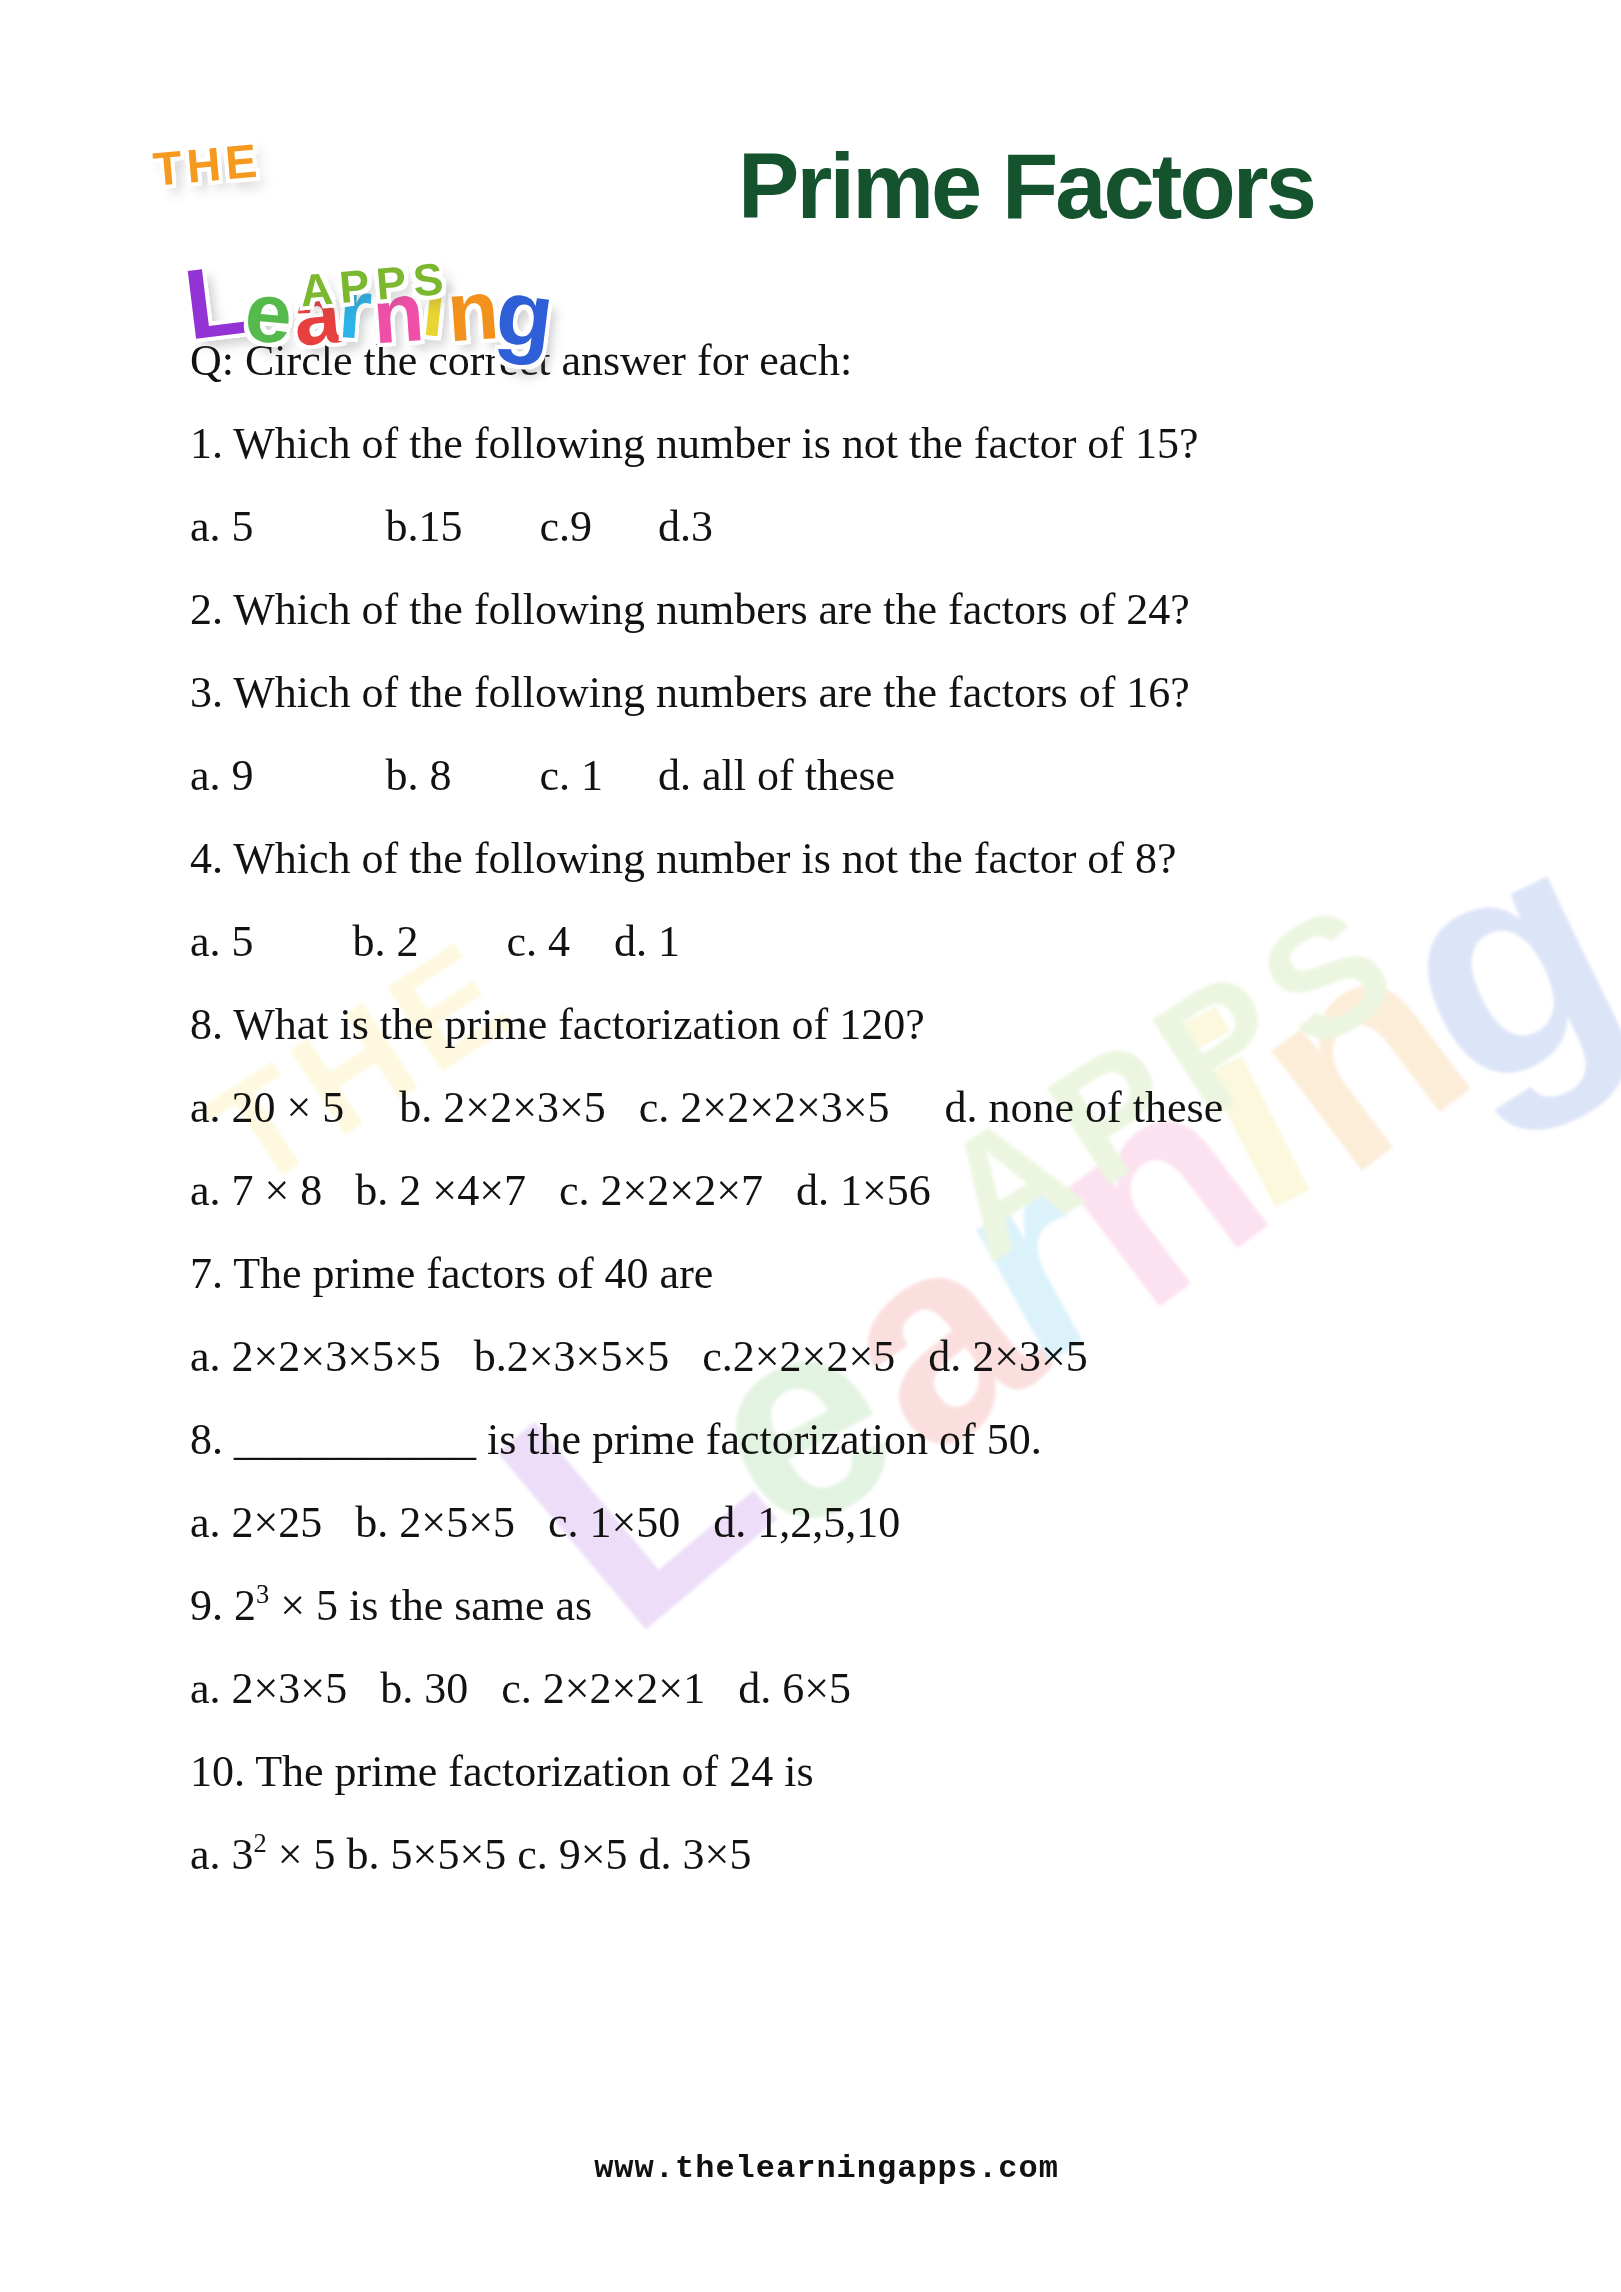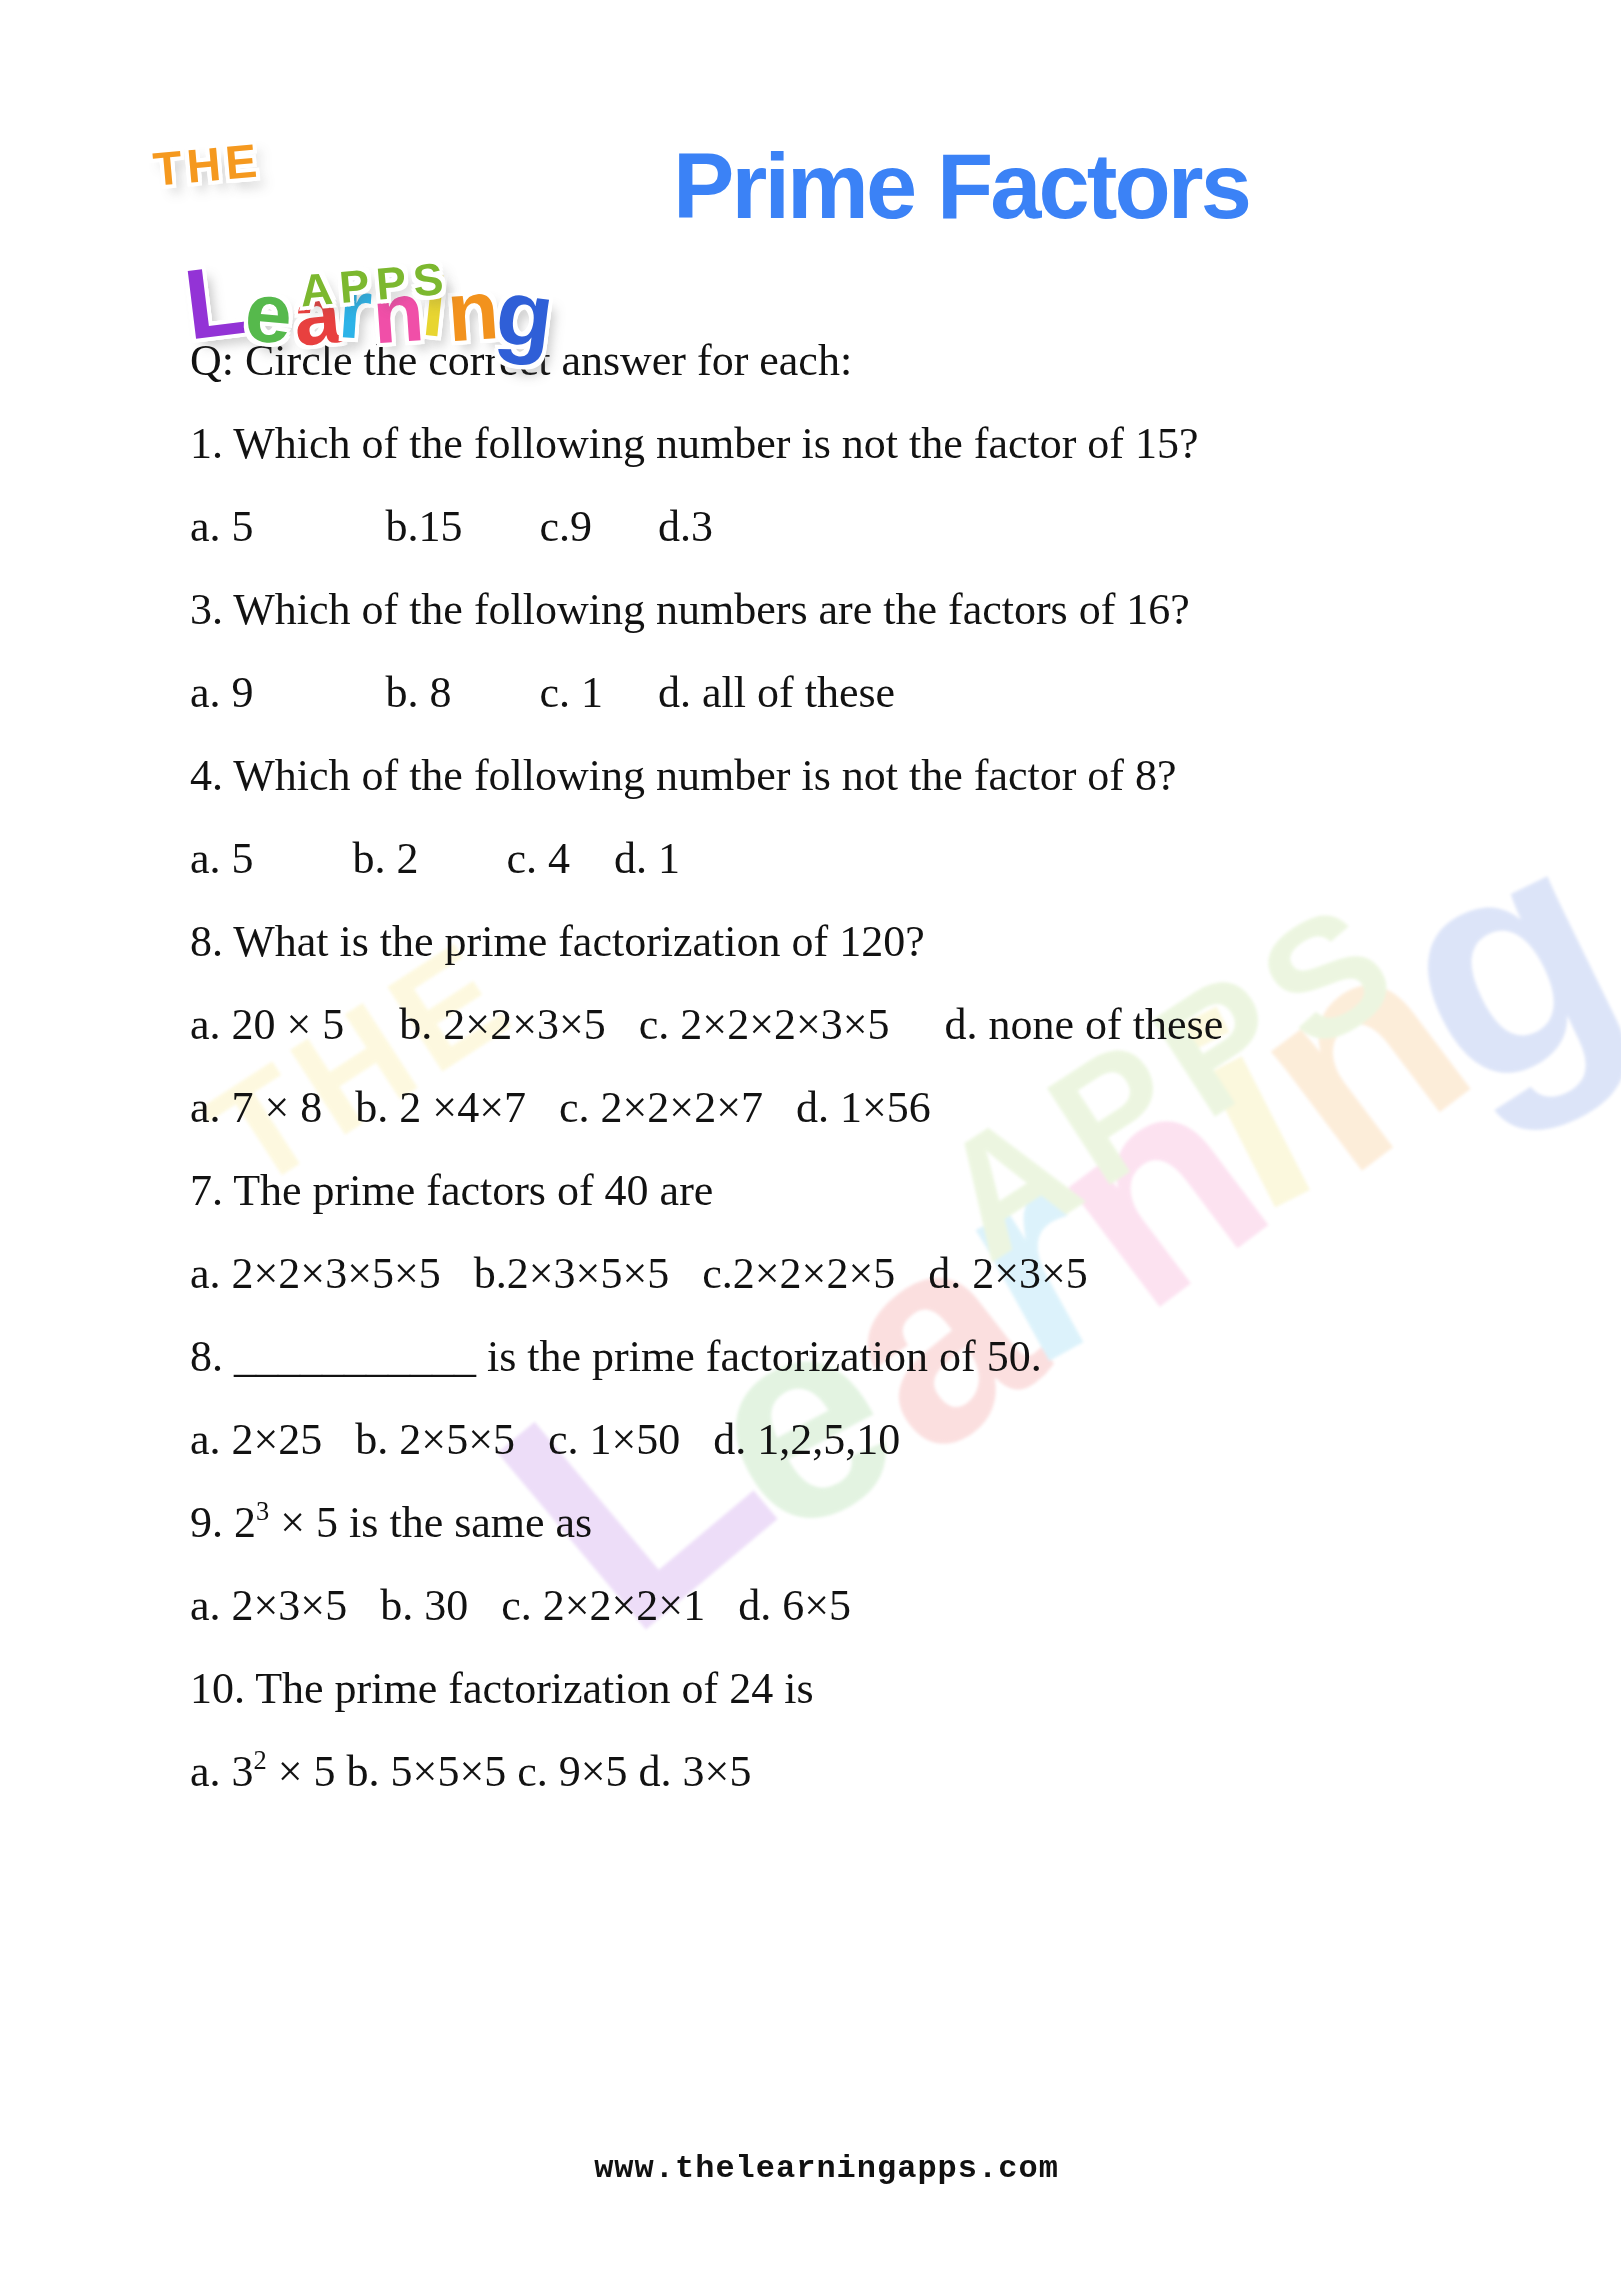--- a/index.html
+++ b/index.html
@@ -92,26 +92,26 @@
     font-weight: 700; font-size: 45px;
     letter-spacing: 6.9px;
     transform: rotate(-5deg);
   }
 
   
   .page-title {
     position: absolute; left: 608px; top: 127px;
     width: 706px; height: 118px;
     line-height: 118px;
-    text-align: center;
+    text-align: right;
     font-family: "Liberation Sans", sans-serif;
     font-weight: 700;
     font-size: 92px;
     letter-spacing: -2.9px;
-    color: #3b82f6;
+    color: #14532d;
     z-index: 2;
   }
 
   
   .content {
     position: absolute; left: 190px; top: 319px;
     width: 1304px;
     z-index: 1;
     color: #121212;
   }
@@ -158,20 +158,21 @@
   </div>
   <div class="logo-apps sticker" style="color: rgb(124, 184, 47);">APPS</div>
 </div>
 
 <div class="page-title">Prime Factors</div>
 
 <div class="content">
   <div class="line">Q: Circle the correct answer for each:</div>
   <div class="line">1. Which of the following number is not the factor of 15?</div>
   <div class="line">a. 5            b.15       c.9      d.3</div>
+  <div class="line">2. Which of the following numbers are the factors of 24?</div>
   <div class="line">3. Which of the following numbers are the factors of 16?</div>
   <div class="line">a. 9            b. 8        c. 1     d. all of these</div>
   <div class="line">4. Which of the following number is not the factor of 8?</div>
   <div class="line">a. 5         b. 2        c. 4    d. 1</div>
   <div class="line">8. What is the prime factorization of 120?</div>
   <div class="line">a. 20 × 5     b. 2×2×3×5   c. 2×2×2×3×5     d. none of these</div>
   <div class="line">a. 7 × 8   b. 2 ×4×7   c. 2×2×2×7   d. 1×56</div>
   <div class="line">7. The prime factors of 40 are</div>
   <div class="line">a. 2×2×3×5×5   b.2×3×5×5   c.2×2×2×5   d. 2×3×5</div>
   <div class="line">8. ___________ is the prime factorization of 50.</div>

